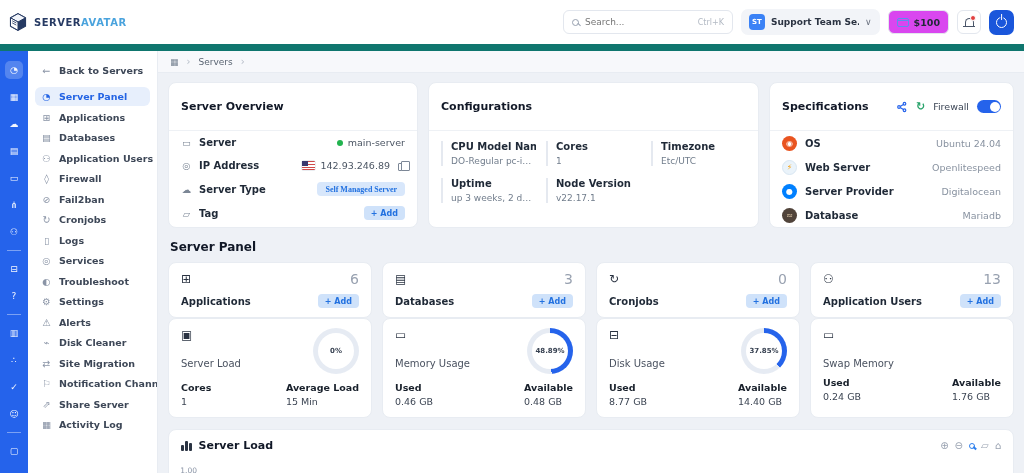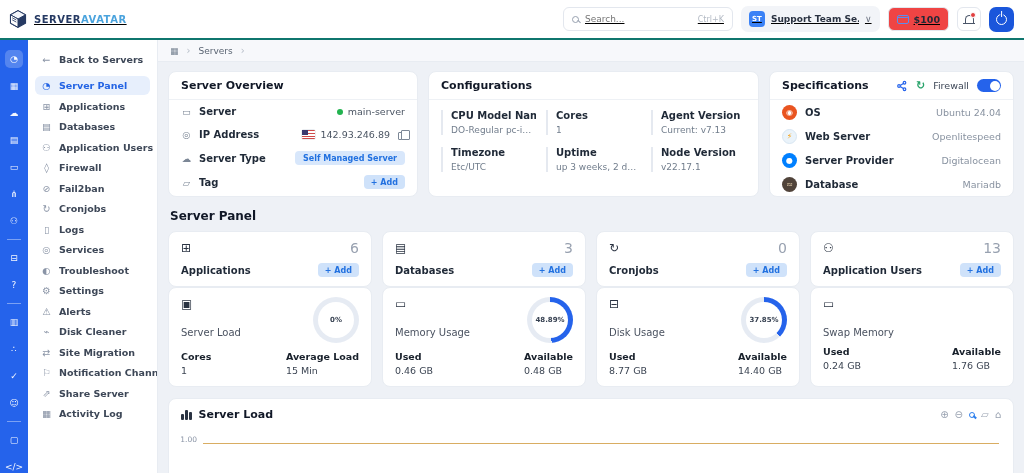--- a/index.html
+++ b/index.html
@@ -1,35 +1,35 @@
 <!DOCTYPE html>
 <html><head>
 <meta charset="utf-8">
 <style>
   * { margin:0; padding:0; box-sizing:border-box; }
   html,body { width:1024px; height:473px; overflow:hidden; font-family:"DejaVu Sans","Liberation Sans",sans-serif; background:#eef1f6; }
   .app { width:1024px; height:473px; position:relative; overflow:hidden; background:#eef1f6; }
 
   
-  header { height:40px; background:#fff; border-bottom:2px solid #0f766e; display:flex; align-items:center; padding:0 10px 0 8px;text-decoration:underline; }
+  header { height:51px; background:#fff; border-bottom:7px solid #0f766e; display:flex; align-items:center; padding:0 10px 0 8px; }
   .brand { display:flex; align-items:center; gap:6px; }
   .brand-text { font-size:10px; font-weight:700; letter-spacing:.5px; }
   .brand-primary { color:#263a63; }
   .brand-secondary { color:#4aa3dd; }
   .header-right { margin-left:auto; display:flex; align-items:center; gap:8px; }
   .searchbox { display:flex; align-items:center; gap:6px; width:170px; height:24px; border:1px solid #e3e7ee; border-radius:6px; padding:0 8px; background:#fff; }
   .searchbox input { border:none; outline:none; flex:1; font-size:9px; color:#6b7280; font-family:inherit; min-width:0; background:transparent; }
   .shortcut { font-size:8px; color:#b3bac4; }
   .mag { width:7px; height:7px; border:1.4px solid #98a1b0; border-radius:50%; position:relative; flex:none; }
   .mag::after { content:""; position:absolute; width:4px; height:1.4px; background:#98a1b0; bottom:-1px; right:-3px; transform:rotate(45deg); }
   .userchip { display:flex; align-items:center; gap:6px; height:26px; background:#f2f4f8; border-radius:7px; padding:0 8px; }
   .avatar { width:16px; height:16px; border-radius:4px; background:#3b82f6; color:#fff; font-size:7px; font-weight:700; display:flex; align-items:center; justify-content:center; }
   .username { font-size:9px; font-weight:600; color:#2b3342; max-width:88px; white-space:nowrap; overflow:hidden; }
   .chev { font-size:9px; color:#6b7280; }
-  .balance-btn { display:flex; align-items:center; gap:5px; height:24px; border:1px solid #e3e7ee; border-radius:6px; padding:0 8px; background:#ef4444; }
+  .balance-btn { display:flex; align-items:center; gap:5px; height:24px; border:1px solid #e3e7ee; border-radius:6px; padding:0 8px; background:#d946ef; }
   .cardic { width:12px; height:9px; border:1.3px solid #5b8def; border-radius:2px; position:relative; }
   .cardic::after { content:""; position:absolute; top:1.5px; left:0; right:0; height:1.3px; background:#5b8def; }
   .balance-text { font-size:9.5px; font-weight:700; color:#1f2937; }
   .bell-btn { width:24px; height:24px; border:1px solid #e3e7ee; border-radius:6px; background:#fff; position:relative; display:flex; align-items:center; justify-content:center; }
   .bell { width:9px; height:8px; border:1.3px solid #4a5568; border-bottom:none; border-radius:5px 5px 0 0; position:relative; }
   .bell::after { content:""; position:absolute; bottom:-1px; left:-2.5px; width:12px; height:1.3px; background:#4a5568; }
   .bell-dot { position:absolute; top:4px; right:4px; width:6px; height:6px; border-radius:50%; background:#e23f3f; border:1px solid #fff; }
   .power-btn { width:25px; height:25px; border-radius:7px; background:#1a56db; display:flex; align-items:center; justify-content:center; }
   .power { position:relative; width:11px; height:11px; border:1.7px solid #fff; border-radius:50%; }
   .power::before { content:""; position:absolute; top:-4px; left:50%; transform:translateX(-50%); width:3.5px; height:5px; background:#1a56db; }
@@ -54,38 +54,38 @@
   .crumbbar { height:22px; background:#f7f8fb; border-bottom:1px solid #e8ecf2; display:flex; align-items:center; gap:8px; padding:0 12px; }
   .crumb-ic { font-size:9px; color:#7c8796; }
   .crumb-sep { font-size:10px; color:#b6bdc8; }
   .crumb { font-size:9px; color:#5a6472; }
   .crumb-pill { font-size:9px; color:#5a6472; background:#eceff4; border:1px solid #e0e5ec; border-radius:10px; padding:2px 9px; }
 
   .page { flex:1; padding:9px 10px; overflow:hidden; }
 
   
   .card { background:#fff; border:1px solid #e8ecf2; border-radius:8px; overflow:hidden; }
-  .card-h { display:flex; align-items:center; padding:7px 12px; border-bottom:1px solid #eef1f5; }
+  .card-h { display:flex; align-items:center; padding:17px 12px; border-bottom:1px solid #eef1f5; }
   .card-title { font-size:11px; font-weight:700; color:#111827; }
   .row1 { display:flex; gap:10px; }
   .ov-card { width:250px; flex:none; }
   .cfg-card { width:331px; flex:none; }
   .spec-card { flex:1; min-width:0; }
 
   .ov-row { display:flex; align-items:center; justify-content:space-between; padding:5px 12px; min-height:23px; }
   .ov-left { display:flex; align-items:center; gap:7px; }
   .ov-ic { font-size:9.5px; color:#7c8796; width:11px; text-align:center; }
   .ov-label { font-size:10px; font-weight:700; color:#1f2937; }
   .ov-val { font-size:9.5px; color:#4b5563; display:flex; align-items:center; gap:5px; }
   .gdot { width:6px; height:6px; border-radius:50%; background:#22b34f; }
   .flag { width:13px; height:9px; background:repeating-linear-gradient(180deg,#cf4a4a 0 1.4px,#fff 1.4px 2.8px); position:relative; border-radius:1px; box-shadow:0 0 0 .5px #d6dbe3; flex:none; }
   .flag::after { content:""; position:absolute; top:0; left:0; width:5.5px; height:4.5px; background:#39386e; }
   .copy { width:7px; height:8px; border:1.2px solid #7c8796; border-radius:1px; position:relative; margin-left:3px; margin-top:2px; }
   .copy::before { content:""; position:absolute; top:-3px; left:2px; width:7px; height:8px; border:1.2px solid #7c8796; border-radius:1px; background:#fff; }
-  .badge { font-size:8px; font-weight:700; color:#2271e0; background:#d8e7fb; border-radius:4px; padding:2.5px 8px; }
+  .badge { font-size:8px; font-weight:700; color:#2271e0; background:#d8e7fb; border-radius:4px; padding:2.5px 8px;font-family:Liberation Serif, serif; }
   .add-chip { font-size:8px; font-weight:700; color:#2271e0; background:#cfe2fa; border-radius:4px; padding:2.5px 7px; cursor:pointer; }
 
   .cfg-grid { display:grid; grid-template-columns:1fr 1fr 1fr; gap:12px 10px; padding:10px 12px; }
   .cfg-item { border-left:2px solid #e5e9f0; padding-left:8px; min-width:0; }
   .cfg-label { font-size:10px; font-weight:700; color:#1f2937; white-space:nowrap; overflow:hidden; }
   .cfg-val { font-size:9px; color:#717d8c; margin-top:4px; white-space:nowrap; overflow:hidden; text-overflow:ellipsis; }
 
   .spec-tools { margin-left:auto; display:flex; align-items:center; gap:8px; }
   .refresh-ic { font-size:11px; color:#26a269; font-weight:700; cursor:pointer; line-height:1; }
   .fw-label { font-size:9.5px; color:#3d4757; }
@@ -336,24 +336,20 @@
             <div class="cfg-grid">
               <div class="cfg-item">
                   <div class="cfg-label">CPU Model Name</div>
                   <div class="cfg-val">DO-Regular pc-i440fx-6.1 C...</div>
                 </div>
               <div class="cfg-item">
                   <div class="cfg-label">Cores</div>
                   <div class="cfg-val">1</div>
                 </div>
               <div class="cfg-item">
-                  <div class="cfg-label">Agent Version</div>
-                  <div class="cfg-val">Current: v7.13</div>
-                </div>
-              <div class="cfg-item">
                   <div class="cfg-label">Timezone</div>
                   <div class="cfg-val">Etc/UTC</div>
                 </div>
               <div class="cfg-item">
                   <div class="cfg-label">Uptime</div>
                   <div class="cfg-val">up 3 weeks, 2 days, 8 hours, ...</div>
                 </div>
               <div class="cfg-item">
                   <div class="cfg-label">Node Version</div>
                   <div class="cfg-val">v22.17.1</div>

